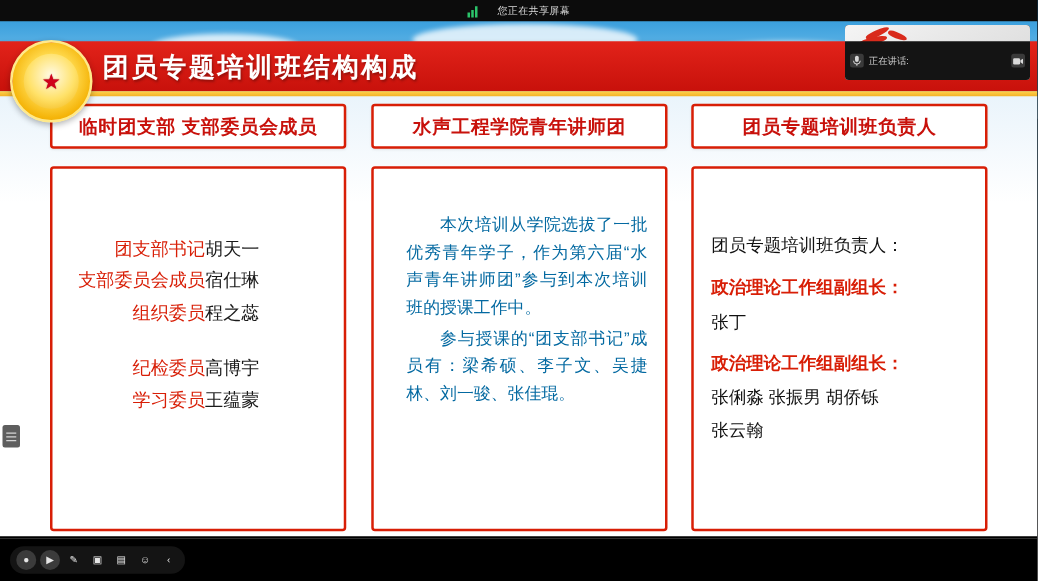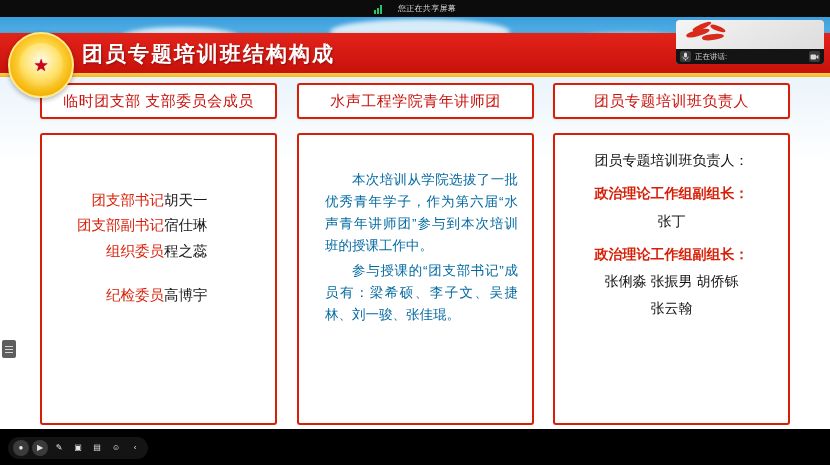--- a/index.html
+++ b/index.html
@@ -83,21 +83,21 @@
     background: #d92b1c;
     border-radius: 40% 60% 50% 50%;
   }
   .flag-deco span:nth-child(1){left:0;top:8px;width:24px;height:6px;transform:rotate(-16deg)}
   .flag-deco span:nth-child(2){left:6px;top:2px;width:20px;height:5px;transform:rotate(-25deg)}
   .flag-deco span:nth-child(3){left:16px;top:12px;width:22px;height:6px;transform:rotate(-8deg)}
   .flag-deco span:nth-child(4){left:24px;top:4px;width:16px;height:5px;transform:rotate(20deg)}
   #camera-strip-bottom {
     position: absolute;
     left: 0; bottom: 0;
-    width: 100%; height: 15px;
+    width: 100%; height: 31px;
     background: #141414;
     display: flex;
     align-items: center;
     gap: 4px;
     padding: 0 4px;
     box-sizing: border-box;
   }
   .mic-chip {
     width: 11px; height: 11px;
     background: #3a3a3a;
@@ -214,21 +214,21 @@
 
   .col-head {
     height: 32px;
     border: 2px solid #d81e06;
     border-radius: 3px;
     background: #fff;
     display: flex;
     align-items: center;
     justify-content: center;
     font-size: 15px;
-    font-weight: normal;
+    font-weight: bold;
     color: #c8110b;
     letter-spacing: .5px;
     box-shadow: 0 1px 2px rgba(0,0,0,.08);
   }
   .col-body {
     margin-top: 14px;
     height: 292px;
     border: 2px solid #d81e06;
     border-radius: 3px;
     background: #fff;
@@ -269,21 +269,21 @@
     line-height: 1.62;
     color: #0369a1;
     text-align: justify;
     text-indent: 2em;
     margin: 0 0 4px 12px;
     font-weight: normal;
   }
   .col.c2 .col-body { padding-top: 34px; }
 
   
-  .c3-block { text-align: center; }
+  .c3-block { margin-top: 36px; text-align: left; }
   .c3-line {
     font-size: 14px;
     line-height: 1.95;
     color: #111;
   }
   .c3-line.red {
     color: #d81e06;
     font-weight: bold;
   }
   .c3-line.pad { margin-top: 6px; }
@@ -413,31 +413,35 @@
 
     <div class="col c1">
       <div class="col-head">临时团支部 支部委员会成员</div>
       <div class="col-body">
         <div class="roster">
           <div class="roster-row">
             <span class="roster-role">团支部书记</span>
             <span class="roster-name">胡天一</span>
           </div>
           <div class="roster-row">
-            <span class="roster-role">团支部副书记</span>
+            <span class="roster-role">支部委员会成员</span>
             <span class="roster-name">宿仕琳</span>
           </div>
           <div class="roster-row">
             <span class="roster-role">组织委员</span>
             <span class="roster-name">程之蕊</span>
           </div>
           <div class="gap"></div>
           <div class="roster-row">
             <span class="roster-role">纪检委员</span>
             <span class="roster-name">高博宇</span>
+          </div>
+          <div class="roster-row">
+            <span class="roster-role">学习委员</span>
+            <span class="roster-name">王蕴蒙</span>
           </div>
         </div>
       </div>
     </div>
 
     <div class="col c2">
       <div class="col-head">水声工程学院青年讲师团</div>
       <div class="col-body">
         <p class="para">本次培训从学院选拔了一批优秀青年学子，作为第六届“水声青年讲师团”参与到本次培训班的授课工作中。</p>
         <p class="para">参与授课的“团支部书记”成员有：梁希硕、李子文、吴捷林、刘一骏、张佳琨。</p>

